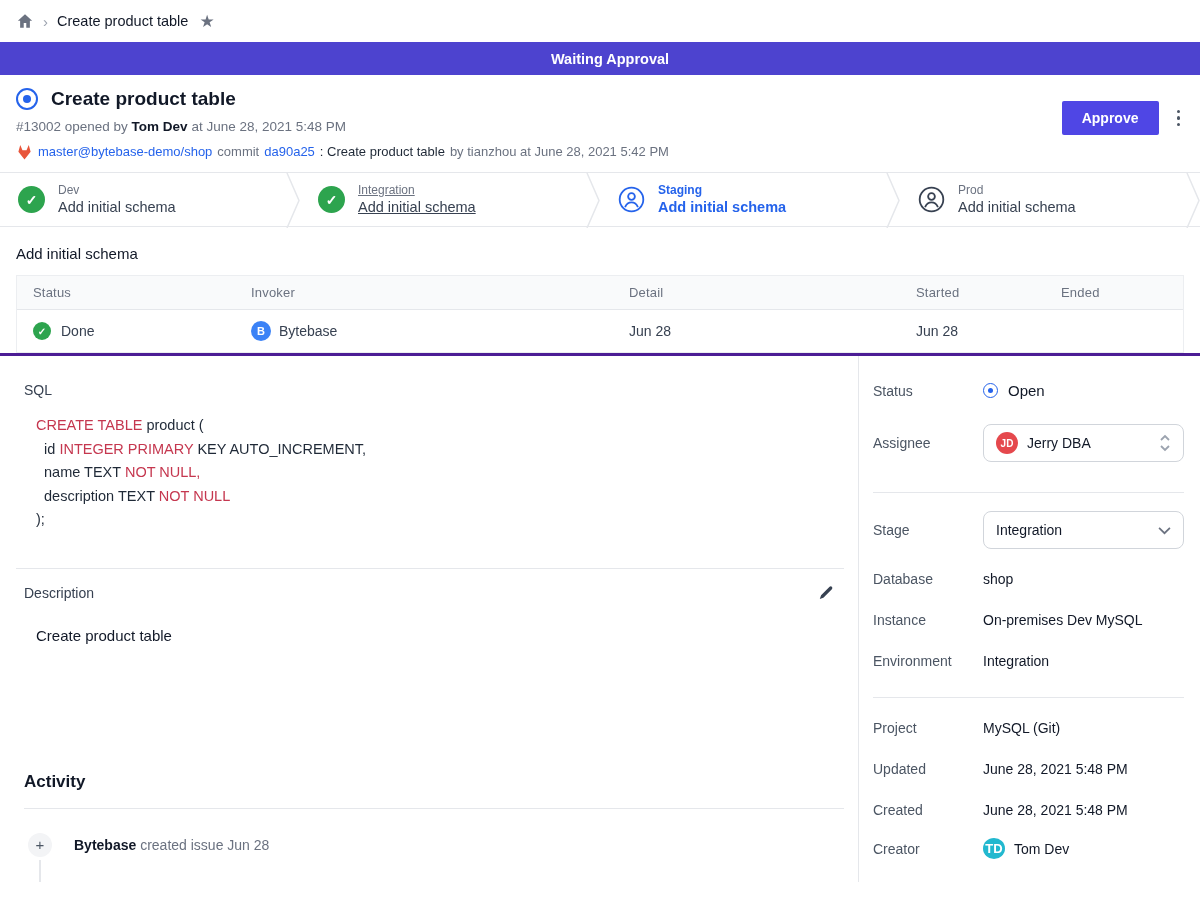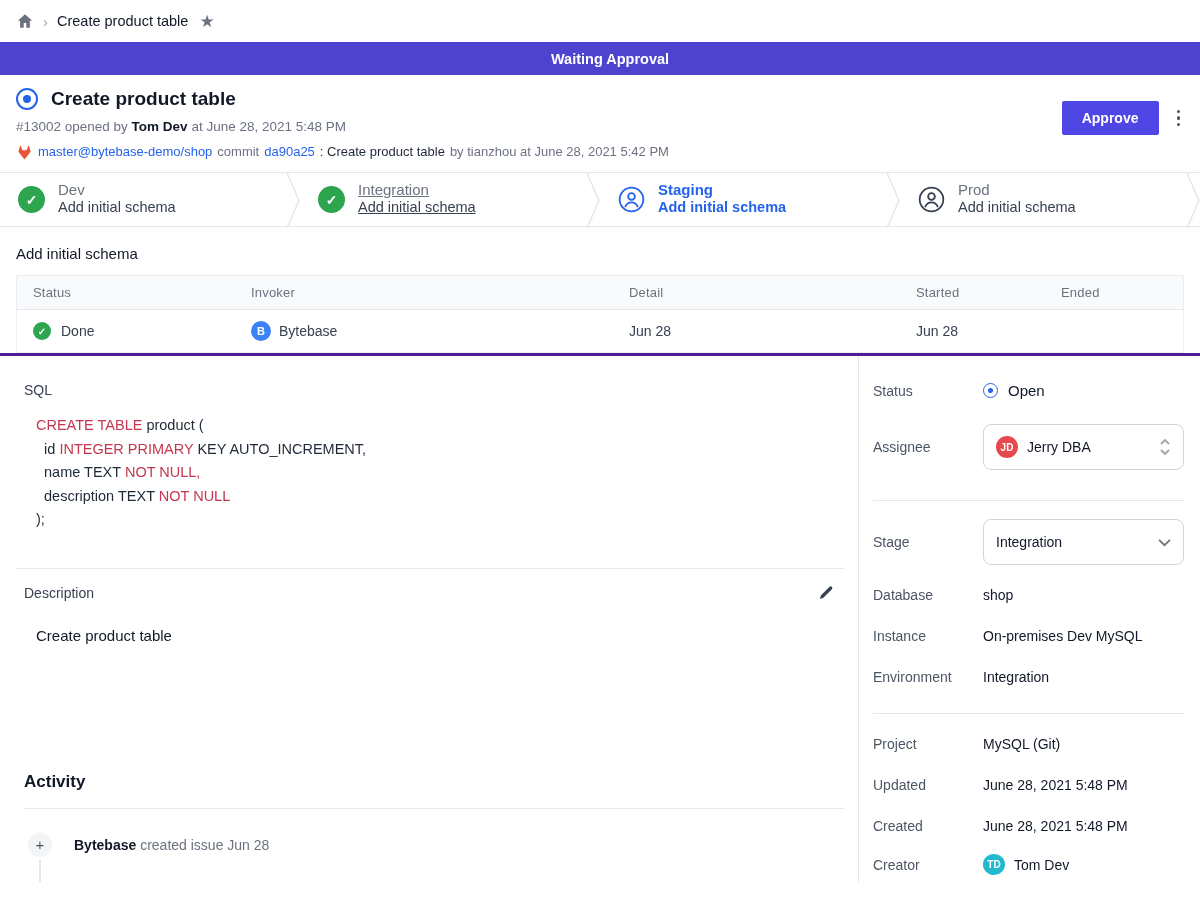--- a/index.html
+++ b/index.html
@@ -34,21 +34,21 @@
   .commit-line { margin-top:10px; display:flex; gap:5px; font-size:13px; color:#6b7280; }
   .gitlab-ic { width:17px; height:16px; display:flex; }
   .link { color:#2563eb; cursor:pointer; }
   .commit-msg { color:#1f2937; }
   
   .pipeline { height:55px; border-top:1px solid #e5e7eb; border-bottom:1px solid #e5e7eb; display:flex; align-items:stretch; }
   .stage { flex:1; display:flex; align-items:center; gap:13px; padding-left:18px; cursor:pointer; }
   .stage-ic { width:27px; height:27px; flex:0 0 auto; }
   .check-circle { width:27px; height:27px; border-radius:50%; background:#2da44e; color:#fff; display:flex;
     align-items:center; justify-content:center; font-size:14px; font-weight:700; flex:0 0 auto; }
-  .stage-env { font-size:15px; color:#6b7280; line-height:16px; }
+  .stage-env { font-size:12px; color:#6b7280; line-height:16px; }
   .stage-task { font-size:14.5px; color:#374151; line-height:19px; }
   .stage.linked .stage-env, .stage.linked .stage-task { text-decoration:underline; }
   .stage.active .stage-env { color:#2563eb; font-weight:600; }
   .stage.active .stage-task { color:#2563eb; font-weight:700; }
   .chev-sep { flex:0 0 14px; }
   
   .task-section { padding:18px 16px 0; }
   .task-section h2 { font-size:15px; font-weight:500; color:#111827; margin-bottom:13px; }
   .task-table { border:1px solid #eceef1; }
   .tt-head, .tt-row { display:grid; grid-template-columns:218px 378px 287px 145px 1fr; }
@@ -87,24 +87,24 @@
   .side-label { width:110px; flex:0 0 110px; font-size:14px; color:#4b5563; }
   .side-value { font-size:14px; color:#111827; font-weight:500; }
   .status-row { margin-top:26px; }
   .status-val { display:flex; align-items:center; gap:10px; }
   .radio-ic { width:15px; height:15px; border:1.8px solid #2563eb; border-radius:50%; position:relative; }
   .radio-ic::after { content:""; position:absolute; left:50%; top:50%; width:5px; height:5px; margin:-2.5px 0 0 -2.5px;
     border-radius:50%; background:#2563eb; }
   .status-txt { font-size:15px; color:#111827; }
   .assignee-row { margin-top:25px; }
   .stage-row { margin-top:18px; }
-  .selectbox { flex:1; height:46px; border:1px solid #d1d5db; border-radius:8px; background:#fff; display:flex;
+  .selectbox { flex:1; height:38px; border:1px solid #d1d5db; border-radius:8px; background:#fff; display:flex;
     align-items:center; gap:9px; padding:0 12px; cursor:pointer; }
   .av-jd { width:22px; height:22px; background:#e5484d; font-size:10px; }
-  .av-td { width:22px; height:21px; background:#22b8cf; font-size:10px; }
+  .av-td { width:22px; height:21px; background:#22b8cf; font-size:13px; }
   .sel-txt { font-size:14px; color:#111827; }
   .sel-caret { margin-left:auto; display:flex; }
   .sdiv1 { margin-top:30px; }
   .sdiv2 { margin-top:28px; }
   .f-row1 { margin-top:22px; }
   .f-row { margin-top:25px; }
   .creator-row { margin-top:20px; }
   .creator-val { display:flex; align-items:center; gap:9px; }
 </style>
 </head>

